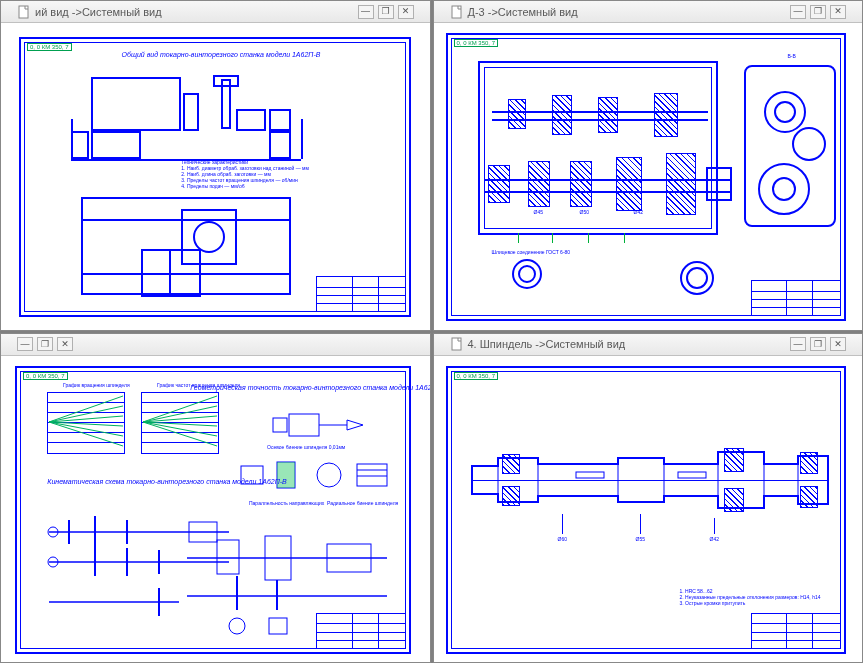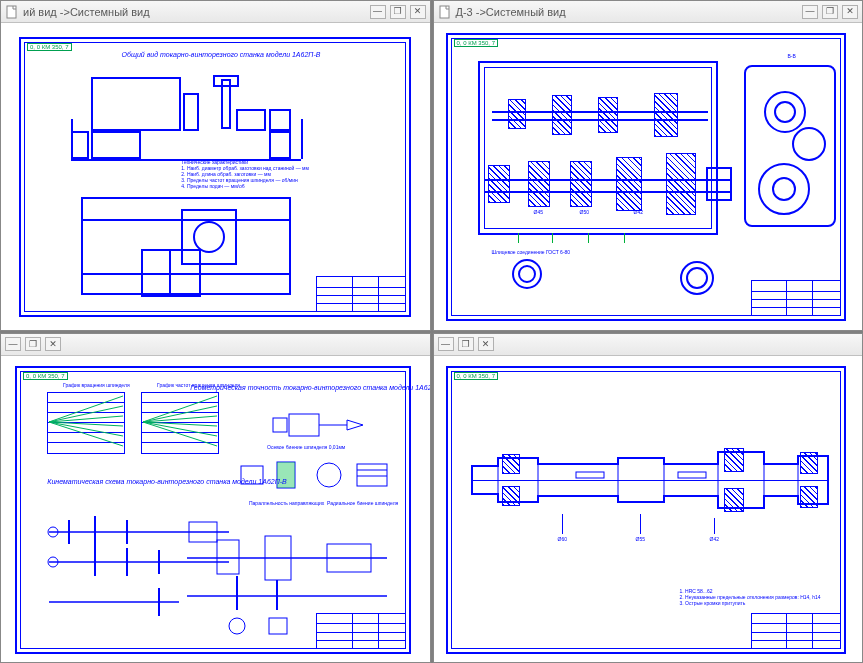--- a/index.html
+++ b/index.html
@@ -21,21 +21,21 @@
     border: 1px solid #888;
     min-width: 0;
     min-height: 0;
   }
   .titlebar {
     height: 22px;
     background: linear-gradient(#f7f7f7,#e8e8e8);
     border-bottom: 1px solid #c0c0c0;
     display: flex;
     align-items: center;
-    padding: 0 4px;
+    padding: 0 16px;
     font-size: 11px;
     color: #5a5a5a;
     justify-content: space-between;
   }
   .title-left { display: flex; align-items: center; gap: 4px; overflow: hidden; white-space: nowrap; }
   .doc-icon { display: inline-flex; }
   .win-controls { display: flex; gap: 4px; }
   .win-btn {
     width: 16px; height: 14px;
     border: 1px solid #b0b0b0;
@@ -319,20 +319,29 @@
         <circle cx="60" cy="108" r="8" fill="none" stroke="#0006ff"></circle>
         <rect x="92" y="100" width="18" height="16" fill="none" stroke="#0006ff"></rect>
       </svg>
       <div class="tblk"></div>
     </div>
   </div>
 </div>
 
 <div class="pane">
   <div class="titlebar">
+    <span class="title-left">
+      <span class="doc-icon">
+        <svg width="14" height="14" viewBox="0 0 14 14">
+            <rect x="2" y="1" width="9" height="12" fill="#fff" stroke="#888"></rect>
+            <path d="M8 1v3h3" fill="none" stroke="#888"></path>
+          </svg>
+      </span>
+      <span>4. Шпиндель -&gt;Системный вид</span>
+    </span>
     <span class="win-controls">
       <span class="win-btn">—</span>
       <span class="win-btn">❐</span>
       <span class="win-btn">✕</span>
     </span>
   </div>
   <div class="canvas">
     <div class="sheet" style="left:12px;top:10px;width:400px;height:288px;">
       <span class="coord">0, 0 КМ 350, 7</span>
 

